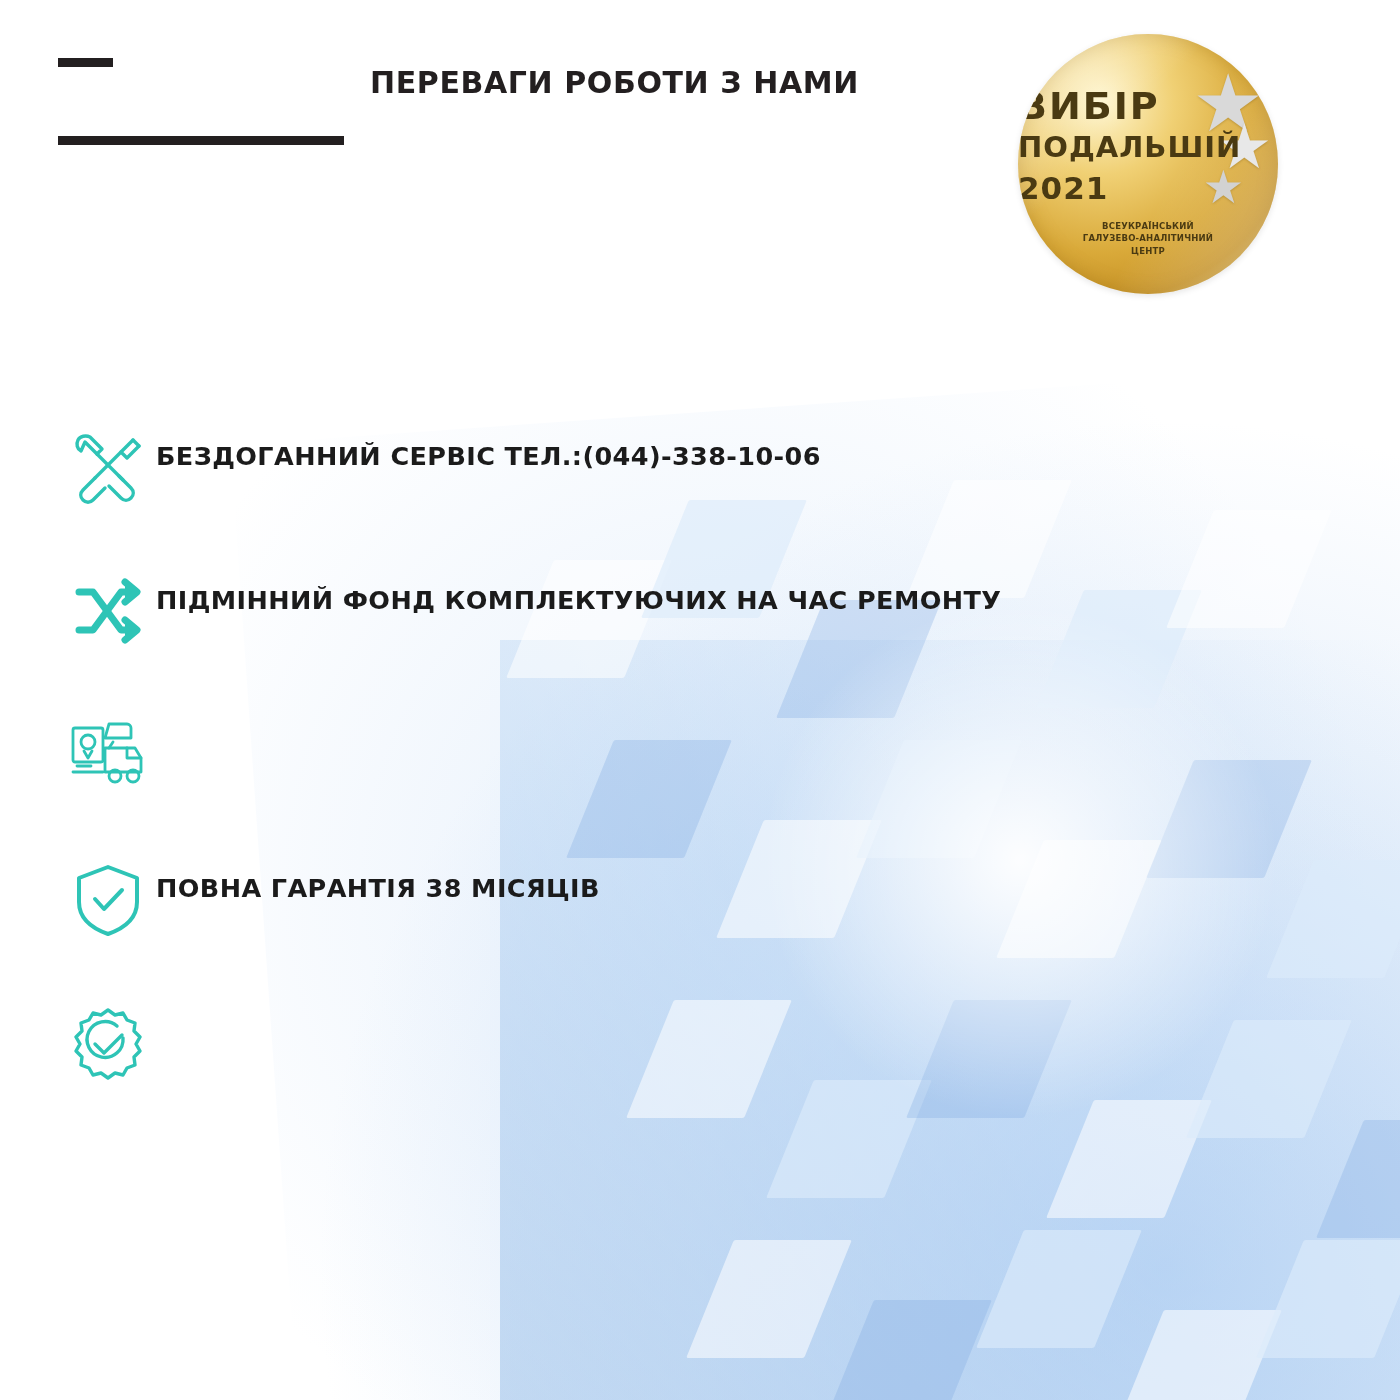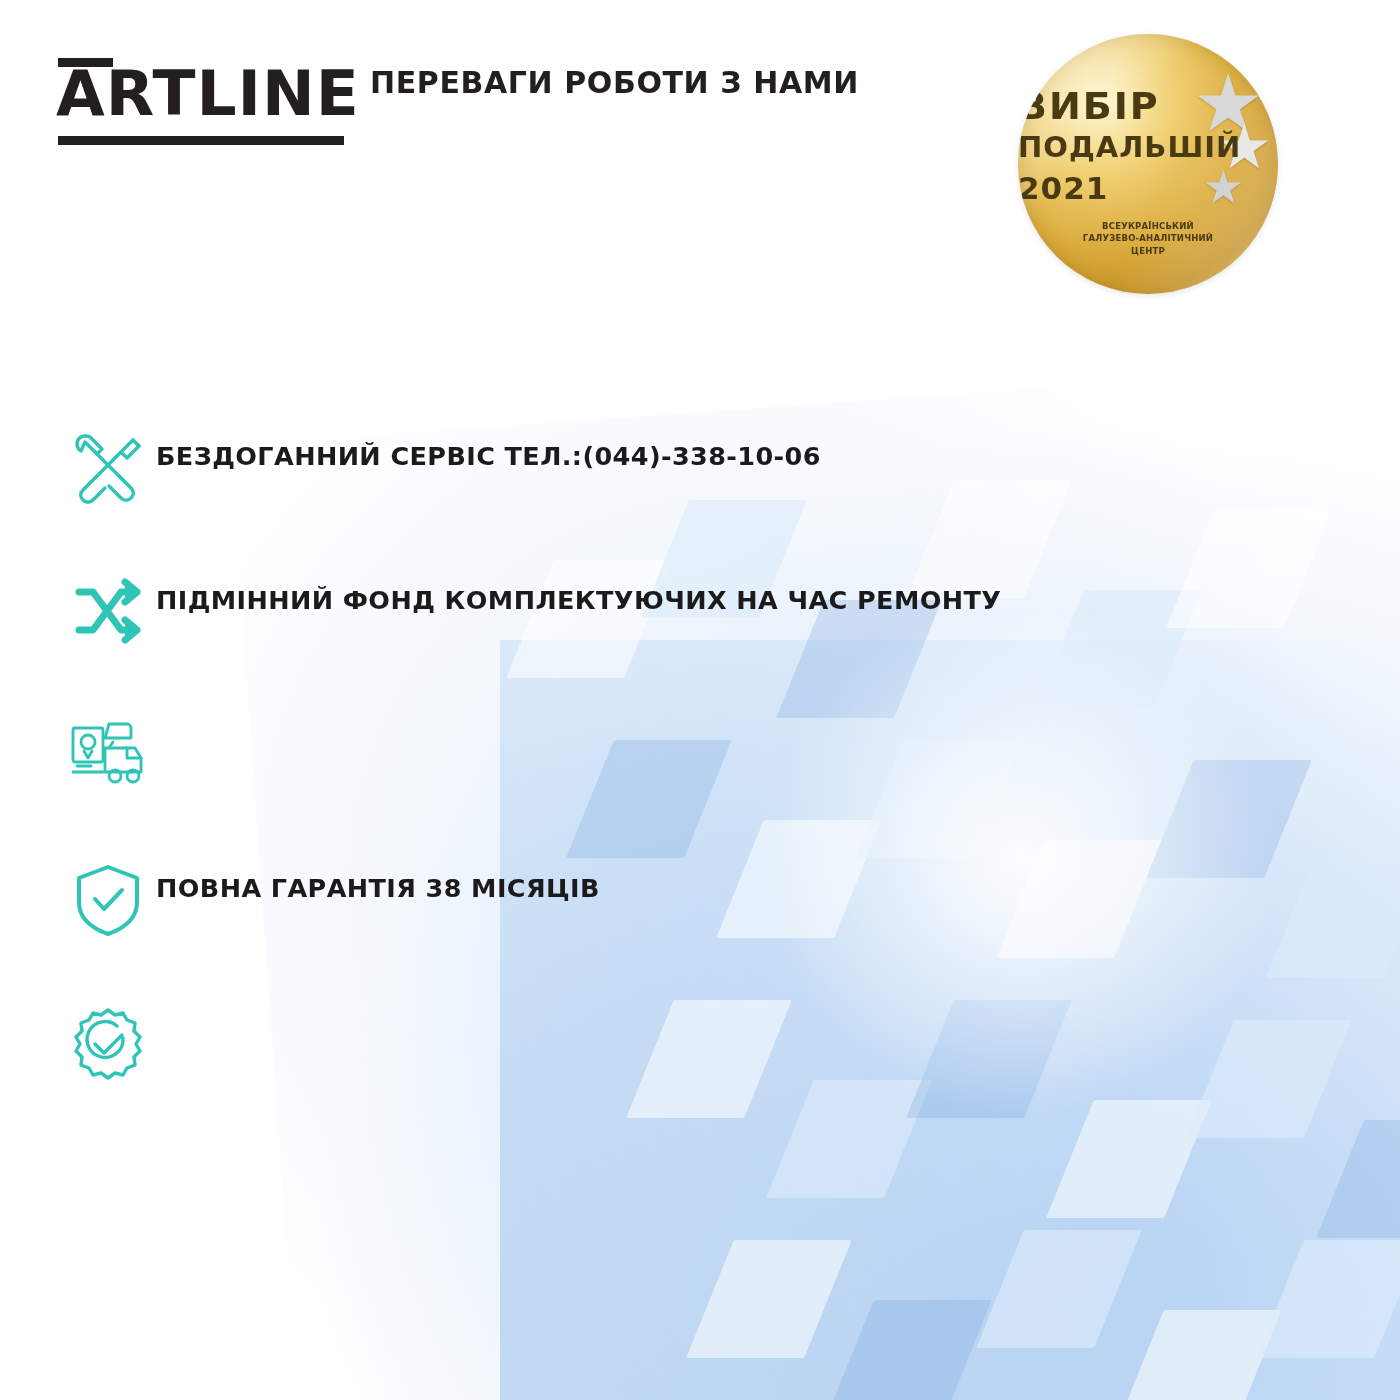--- a/index.html
+++ b/index.html
@@ -263,21 +263,20 @@
     <div class="rh e" style="left:870px; top:800px; width:118px; height:118px;"></div>
   </div>
   <div class="glow"></div>
 </div>
 
 <div class="content">
 
   <div class="header">
     <div class="logo">
       <div class="logo-bar2"></div>
-      <div class="logo-text">ARTLINE</div>
       <div class="logo-bar"></div>
     </div>
     <div class="header-title">ПЕРЕВАГИ
 РОБОТИ З НАМИ</div>
   </div>
 
   <div class="badge">
     <div class="badge-inner"></div>
     <span class="star s1">★</span>
     <span class="star s2">★</span>

